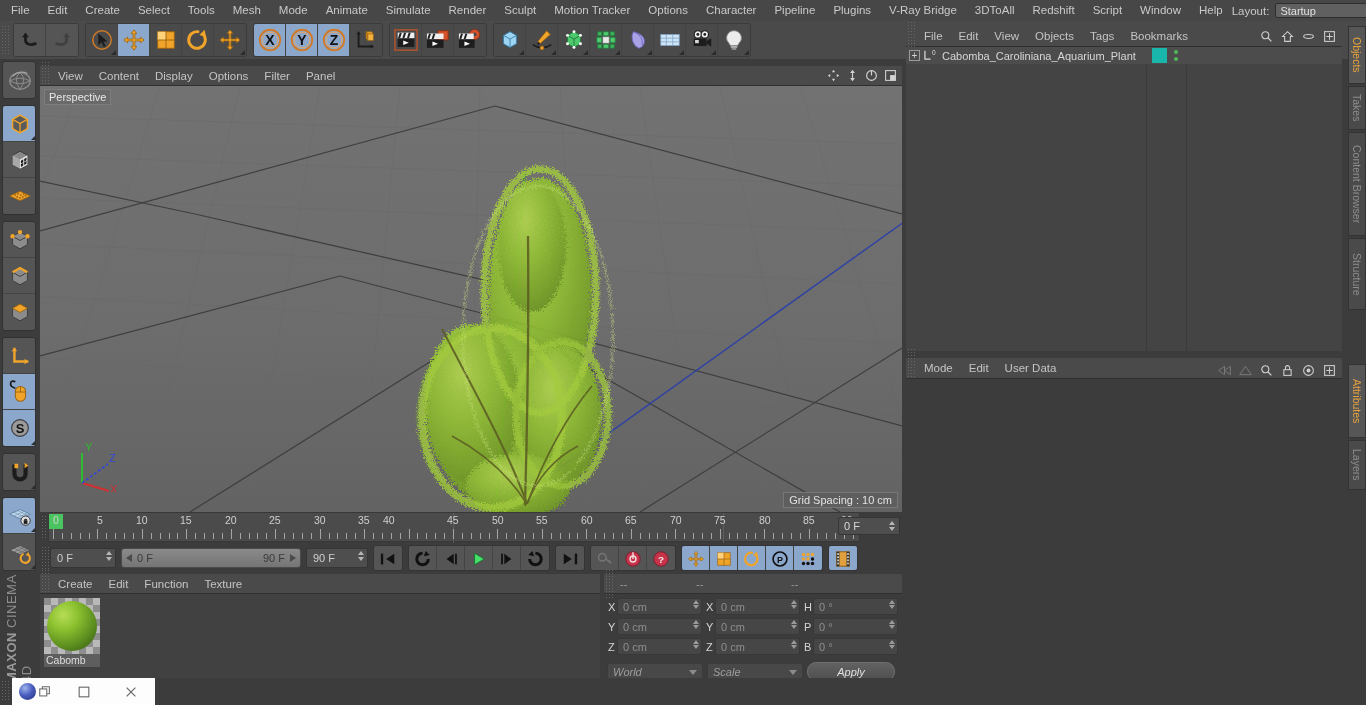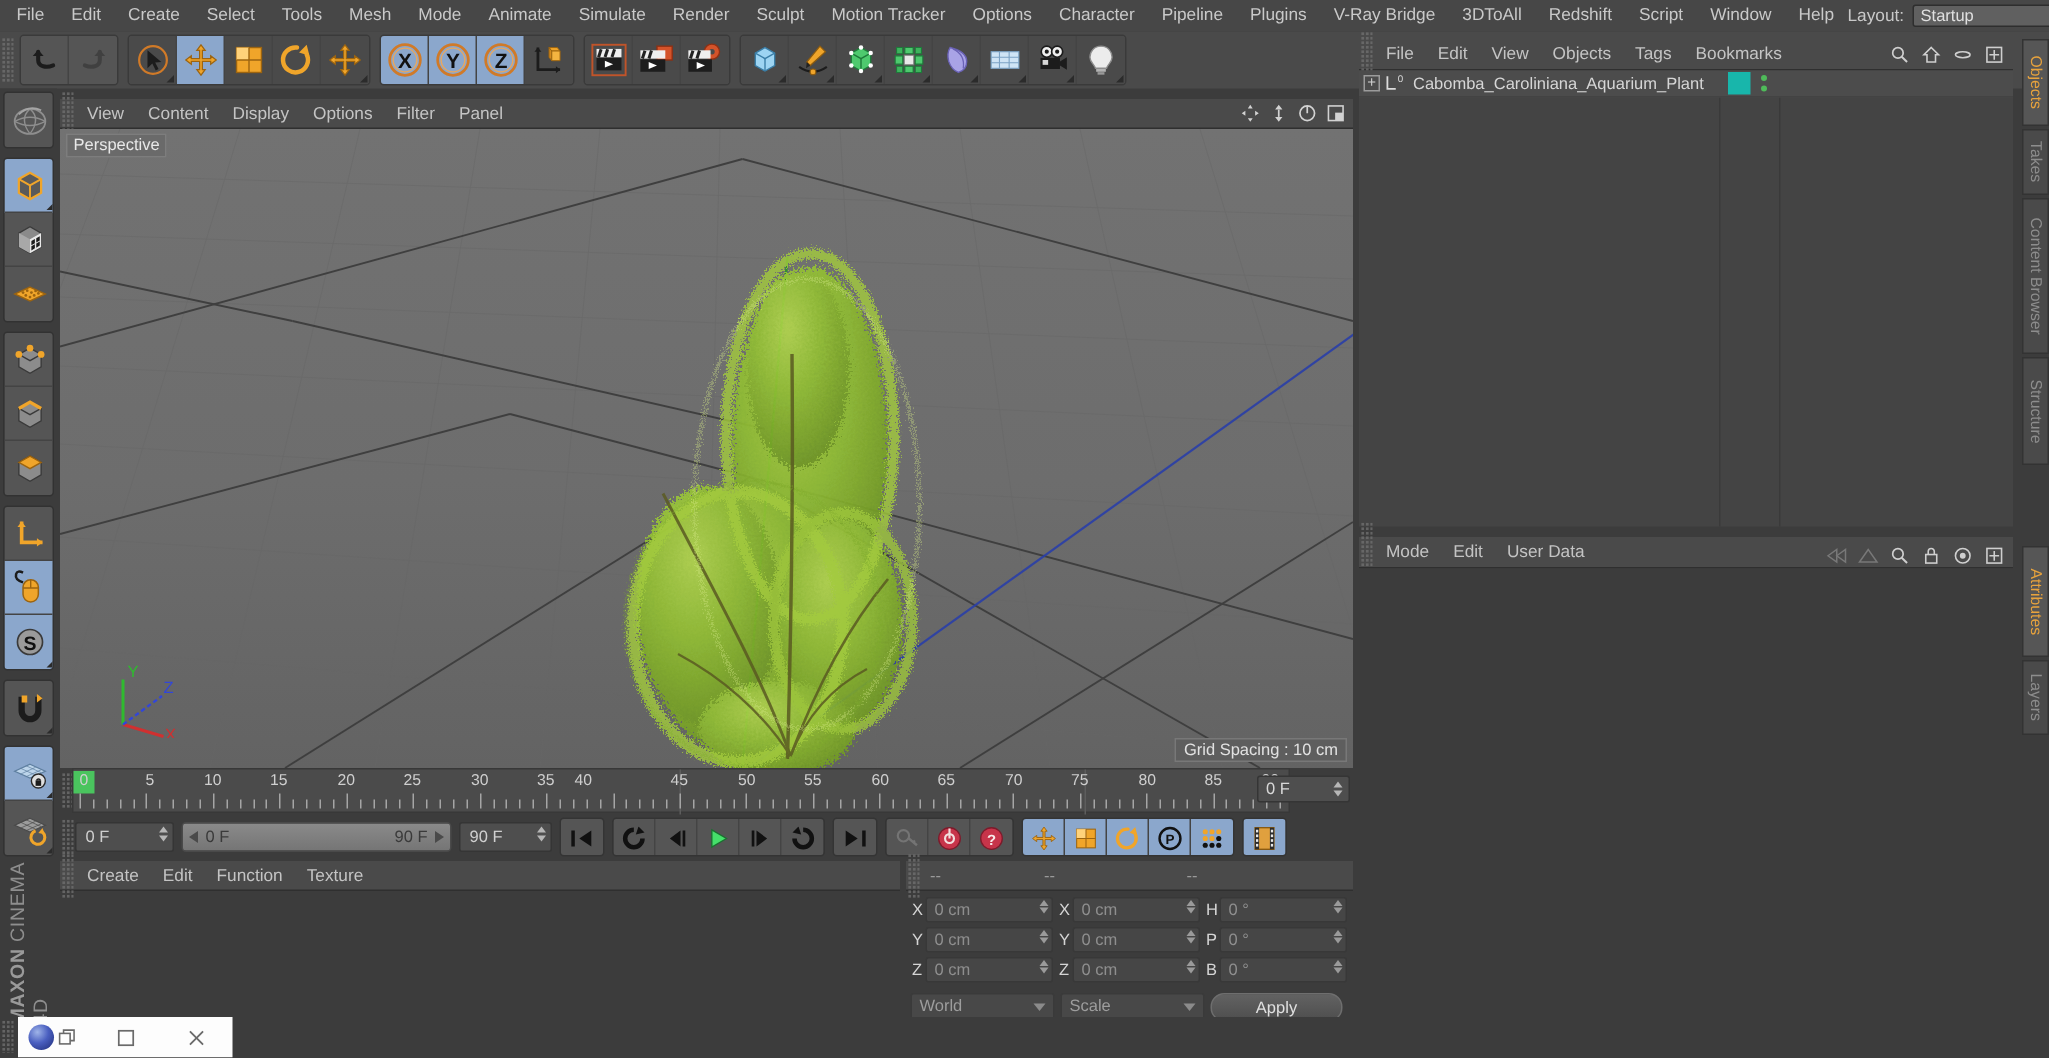--- a/index.html
+++ b/index.html
@@ -180,21 +180,21 @@
   .coord-lbl { width: 11px; text-align: left; font-size: 11px; color: #d5d5d5; padding-left: 2px; }
   .coord-field {
     flex: 1; height: 17px; background: #464646; border: 1px solid #383838; border-radius: 2px;
     display: flex; align-items: center; padding-left: 5px; font-size: 11px; color: #8e8e8e;
     position: relative; margin-right: 2px;
   }
   .coord-spin { position: absolute; right: 2px; top: 1px; display: flex; flex-direction: column; }
   .coord-spin i { display:block;width:0;height:0;border-left:3px solid transparent;border-right:3px solid transparent;}
   .coord-spin .up { border-bottom: 4px solid #9a9a9a; margin-bottom: 1px; }
   .coord-spin .dn { border-top: 4px solid #9a9a9a; }
-  #coord-foot { display: flex; align-items: flex-start; padding: 2px 3px; gap: 4px; }
+  #coord-foot { display: flex; align-items: flex-end; padding: 2px 3px; gap: 4px; font-style: italic; }
   .cdrop {
     height: 18px; background: #484848; border: 1px solid #3a3a3a; border-radius: 2px;
     display: flex; align-items: center; padding: 0 5px; font-size: 11px; color: #9d9d9d;
   }
   .cdrop .caret { margin-left: auto; width:0;height:0;border-left:4px solid transparent;border-right:4px solid transparent;border-top:5px solid #8b8b8b; }
   #apply-btn {
     width: 88px; height: 19px; border-radius: 9px;
     background: linear-gradient(#626262,#4e4e4e); border: 1px solid #6e6e6e;
     display: flex; align-items: center; justify-content: center;
     font-size: 11px; color: #e0e0e0;
@@ -1076,20 +1076,27 @@
   </div>
 
   <div id="matpanel">
     <div id="mat-header">
       <div class="grip"></div>
       <div class="vp-menu">Create</div>
       <div class="vp-menu">Edit</div>
       <div class="vp-menu">Function</div>
       <div class="vp-menu">Texture</div>
     </div>
+    <div id="mat-body">
+      <div id="mat-swatch">
+        <div class="checker"></div>
+        <div class="ball"></div>
+      </div>
+      <div id="mat-name">Cabomb</div>
+    </div>
   </div>
 
   <div id="coordpanel">
     <div id="coord-header">
       <div class="grip"></div>
       <div class="coord-dash" style="width:82px;padding-left:6px;">--</div>
       <div class="coord-dash" style="width:95px;">--</div>
       <div class="coord-dash">--</div>
     </div>
     <div id="coord-body">

